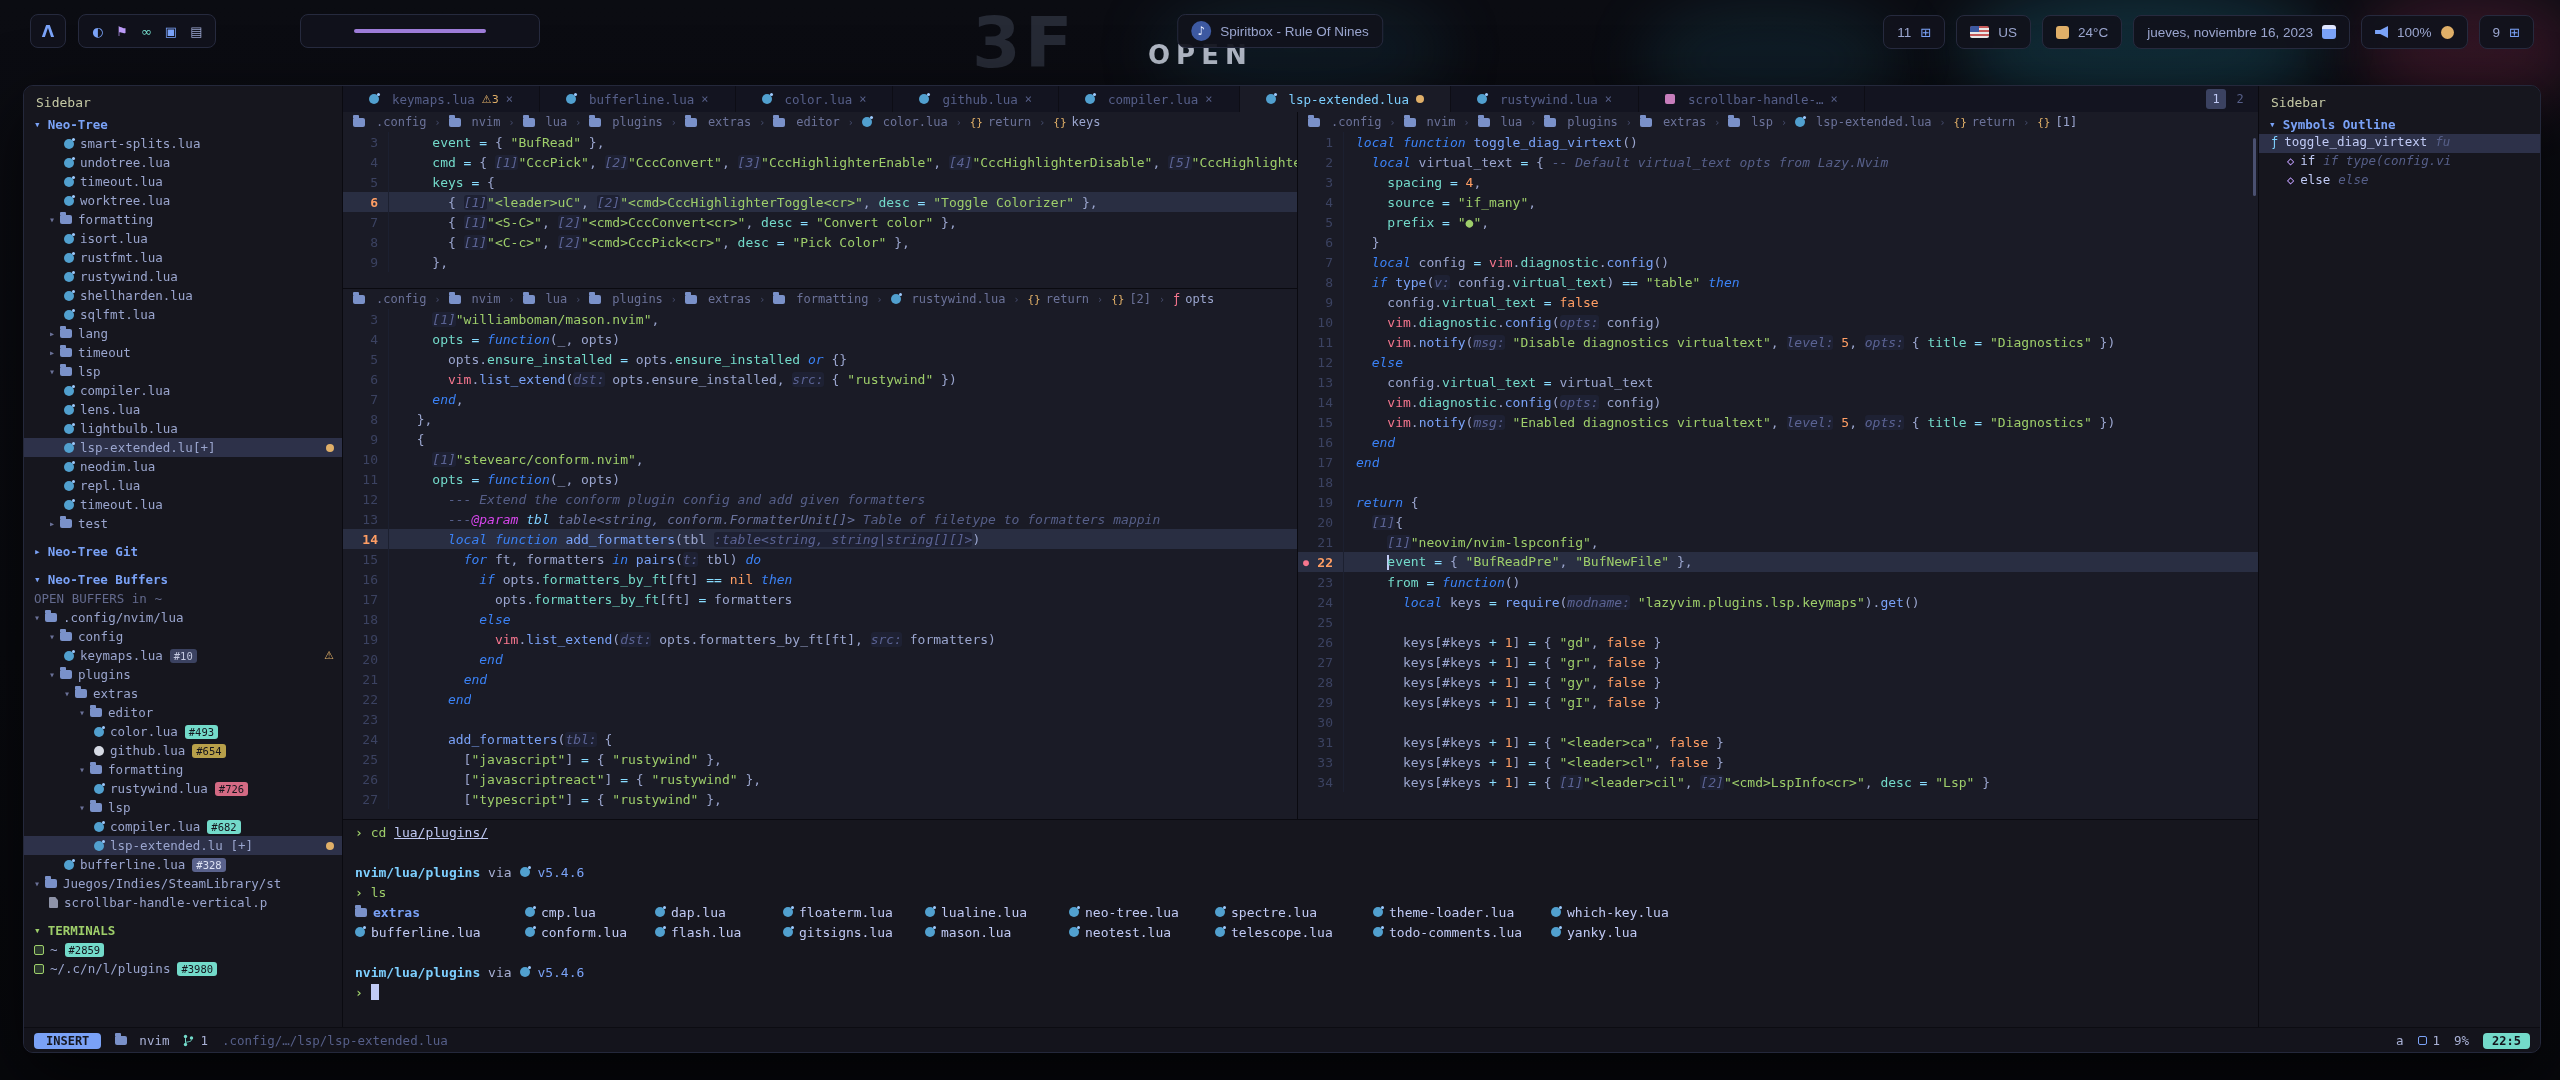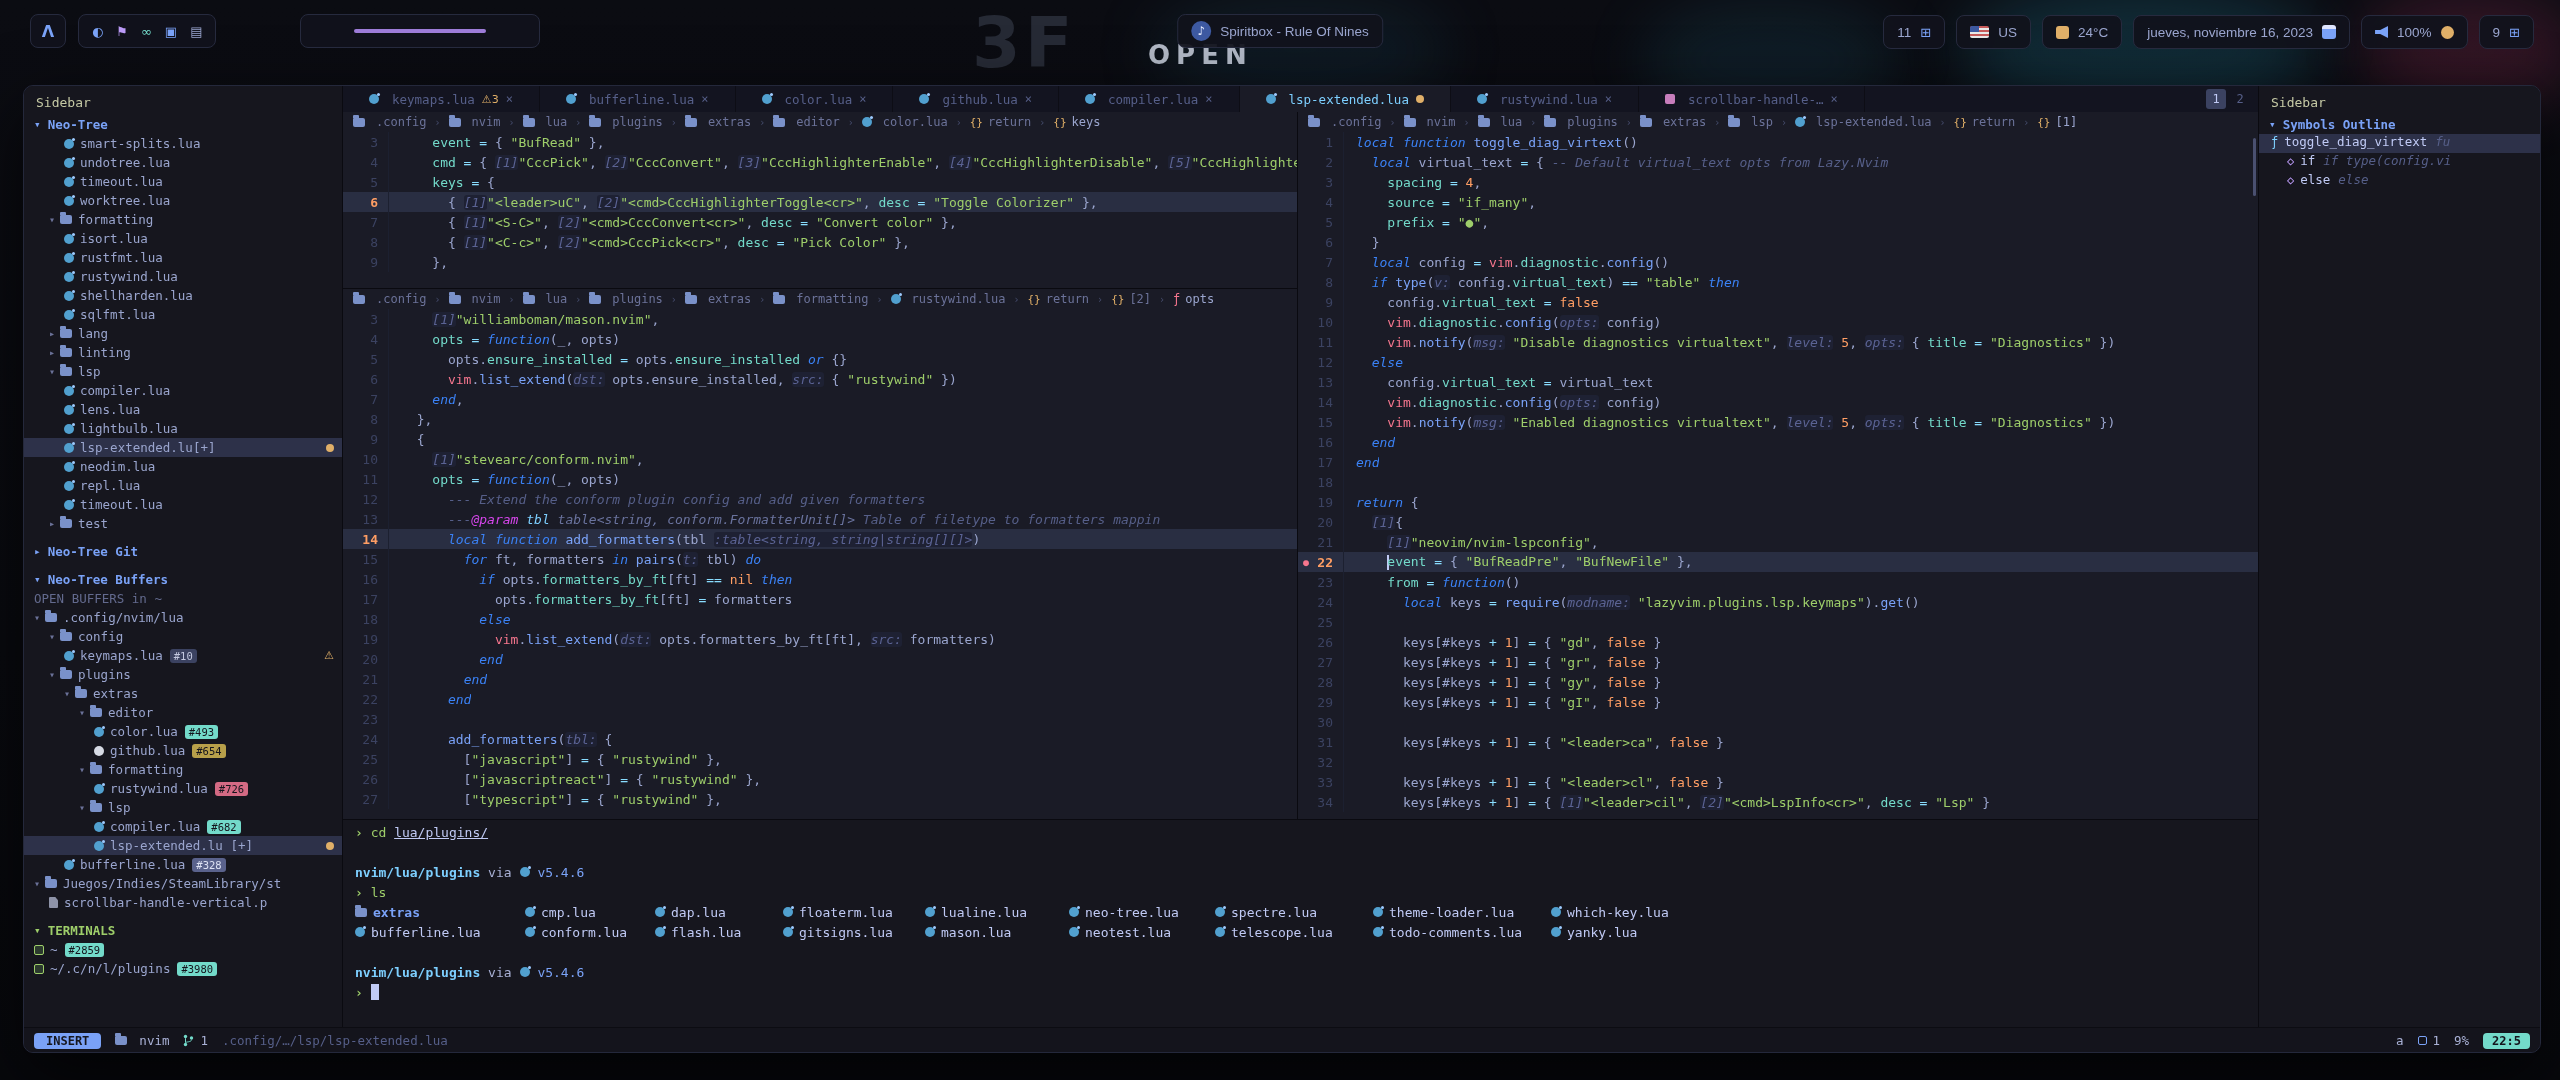--- a/index.html
+++ b/index.html
@@ -245,21 +245,21 @@
               <span class="tlabel">sqlfmt.lua</span>
             </div>
             <div class="trow" style="padding-left: 25px;">
               <span class="chev">▸</span>
               <span class="fi fi-folder"></span>
               <span class="tlabel">lang</span>
             </div>
             <div class="trow" style="padding-left: 25px;">
               <span class="chev">▸</span>
               <span class="fi fi-folder"></span>
-              <span class="tlabel">linting</span>
+              <span class="tlabel">timeout</span>
             </div>
             <div class="trow" style="padding-left: 25px;">
               <span class="chev">▾</span>
               <span class="fi fi-folder"></span>
               <span class="tlabel">lsp</span>
             </div>
             <div class="trow" style="padding-left: 40px;">
               <span class="fi fi-lua"></span>
               <span class="tlabel">compiler.lua</span>
             </div>
@@ -662,21 +662,20 @@
               <div class="crow cur"><span class="gut"><span class="sign">●</span><span class="lnum">22</span></span><span class="cd"><span class="t-d">    </span><span class="caret"></span><span class="t-p">event</span><span class="t-o"> = </span><span class="t-d">{ </span><span class="t-s">"BufReadPre"</span><span class="t-d">, </span><span class="t-s">"BufNewFile"</span><span class="t-d"> },</span></span></div>
               <div class="crow"><span class="gut"><span class="lnum">23</span></span><span class="cd"><span class="t-d">    </span><span class="t-p">from</span><span class="t-o"> = </span><span class="t-k">function</span><span class="t-d">()</span></span></div>
               <div class="crow"><span class="gut"><span class="lnum">24</span></span><span class="cd"><span class="t-d">      </span><span class="t-k">local</span><span class="t-d"> keys </span><span class="t-o">=</span><span class="t-d"> </span><span class="t-f">require</span><span class="t-d">(</span><span class="t-h">modname:</span><span class="t-d"> </span><span class="t-s">"lazyvim.plugins.lsp.keymaps"</span><span class="t-d">).</span><span class="t-f">get</span><span class="t-d">()</span></span></div>
               <div class="crow"><span class="gut"><span class="lnum">25</span></span><span class="cd"></span></div>
               <div class="crow"><span class="gut"><span class="lnum">26</span></span><span class="cd"><span class="t-d">      keys[#keys </span><span class="t-o">+</span><span class="t-d"> </span><span class="t-n">1</span><span class="t-d">] </span><span class="t-o">=</span><span class="t-d"> { </span><span class="t-s">"gd"</span><span class="t-d">, </span><span class="t-n">false</span><span class="t-d"> }</span></span></div>
               <div class="crow"><span class="gut"><span class="lnum">27</span></span><span class="cd"><span class="t-d">      keys[#keys </span><span class="t-o">+</span><span class="t-d"> </span><span class="t-n">1</span><span class="t-d">] </span><span class="t-o">=</span><span class="t-d"> { </span><span class="t-s">"gr"</span><span class="t-d">, </span><span class="t-n">false</span><span class="t-d"> }</span></span></div>
               <div class="crow"><span class="gut"><span class="lnum">28</span></span><span class="cd"><span class="t-d">      keys[#keys </span><span class="t-o">+</span><span class="t-d"> </span><span class="t-n">1</span><span class="t-d">] </span><span class="t-o">=</span><span class="t-d"> { </span><span class="t-s">"gy"</span><span class="t-d">, </span><span class="t-n">false</span><span class="t-d"> }</span></span></div>
               <div class="crow"><span class="gut"><span class="lnum">29</span></span><span class="cd"><span class="t-d">      keys[#keys </span><span class="t-o">+</span><span class="t-d"> </span><span class="t-n">1</span><span class="t-d">] </span><span class="t-o">=</span><span class="t-d"> { </span><span class="t-s">"gI"</span><span class="t-d">, </span><span class="t-n">false</span><span class="t-d"> }</span></span></div>
               <div class="crow"><span class="gut"><span class="lnum">30</span></span><span class="cd"></span></div>
               <div class="crow"><span class="gut"><span class="lnum">31</span></span><span class="cd"><span class="t-d">      keys[#keys </span><span class="t-o">+</span><span class="t-d"> </span><span class="t-n">1</span><span class="t-d">] </span><span class="t-o">=</span><span class="t-d"> { </span><span class="t-s">"&lt;leader&gt;ca"</span><span class="t-d">, </span><span class="t-n">false</span><span class="t-d"> }</span></span></div>
-              <div class="crow"><span class="gut"><span class="lnum">32</span></span><span class="cd"></span></div>
               <div class="crow"><span class="gut"><span class="lnum">33</span></span><span class="cd"><span class="t-d">      keys[#keys </span><span class="t-o">+</span><span class="t-d"> </span><span class="t-n">1</span><span class="t-d">] </span><span class="t-o">=</span><span class="t-d"> { </span><span class="t-s">"&lt;leader&gt;cl"</span><span class="t-d">, </span><span class="t-n">false</span><span class="t-d"> }</span></span></div>
               <div class="crow"><span class="gut"><span class="lnum">34</span></span><span class="cd"><span class="t-d">      keys[#keys </span><span class="t-o">+</span><span class="t-d"> </span><span class="t-n">1</span><span class="t-d">] </span><span class="t-o">=</span><span class="t-d"> { </span><span class="t-h">[1]</span><span class="t-s">"&lt;leader&gt;cil"</span><span class="t-d">, </span><span class="t-h">[2]</span><span class="t-s">"&lt;cmd&gt;LspInfo&lt;cr&gt;"</span><span class="t-d">, </span><span class="t-p">desc</span><span class="t-o"> = </span><span class="t-s">"Lsp"</span><span class="t-d"> }</span></span></div>
               <div class="sbhandle"></div>
             </div>
         </div>
         <div class="floaterm">
           <div class="termlines" id="termlines">
               <div class="tline"><span class="z-pc">› </span><span class="z-cmd">cd</span><span class="z-d"> </span><span class="z-path">lua/plugins/</span></div>
               <div class="tline"></div>
               <div class="tline"><span class="z-dir">nvim/lua/plugins</span><span class="z-d"> via </span><span class="fi fi-lua moongap"></span><span class="z-ver">v5.4.6</span></div>

